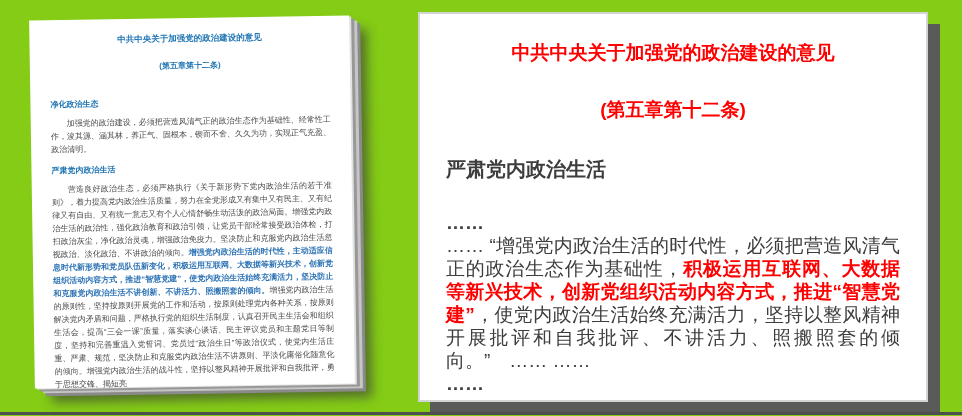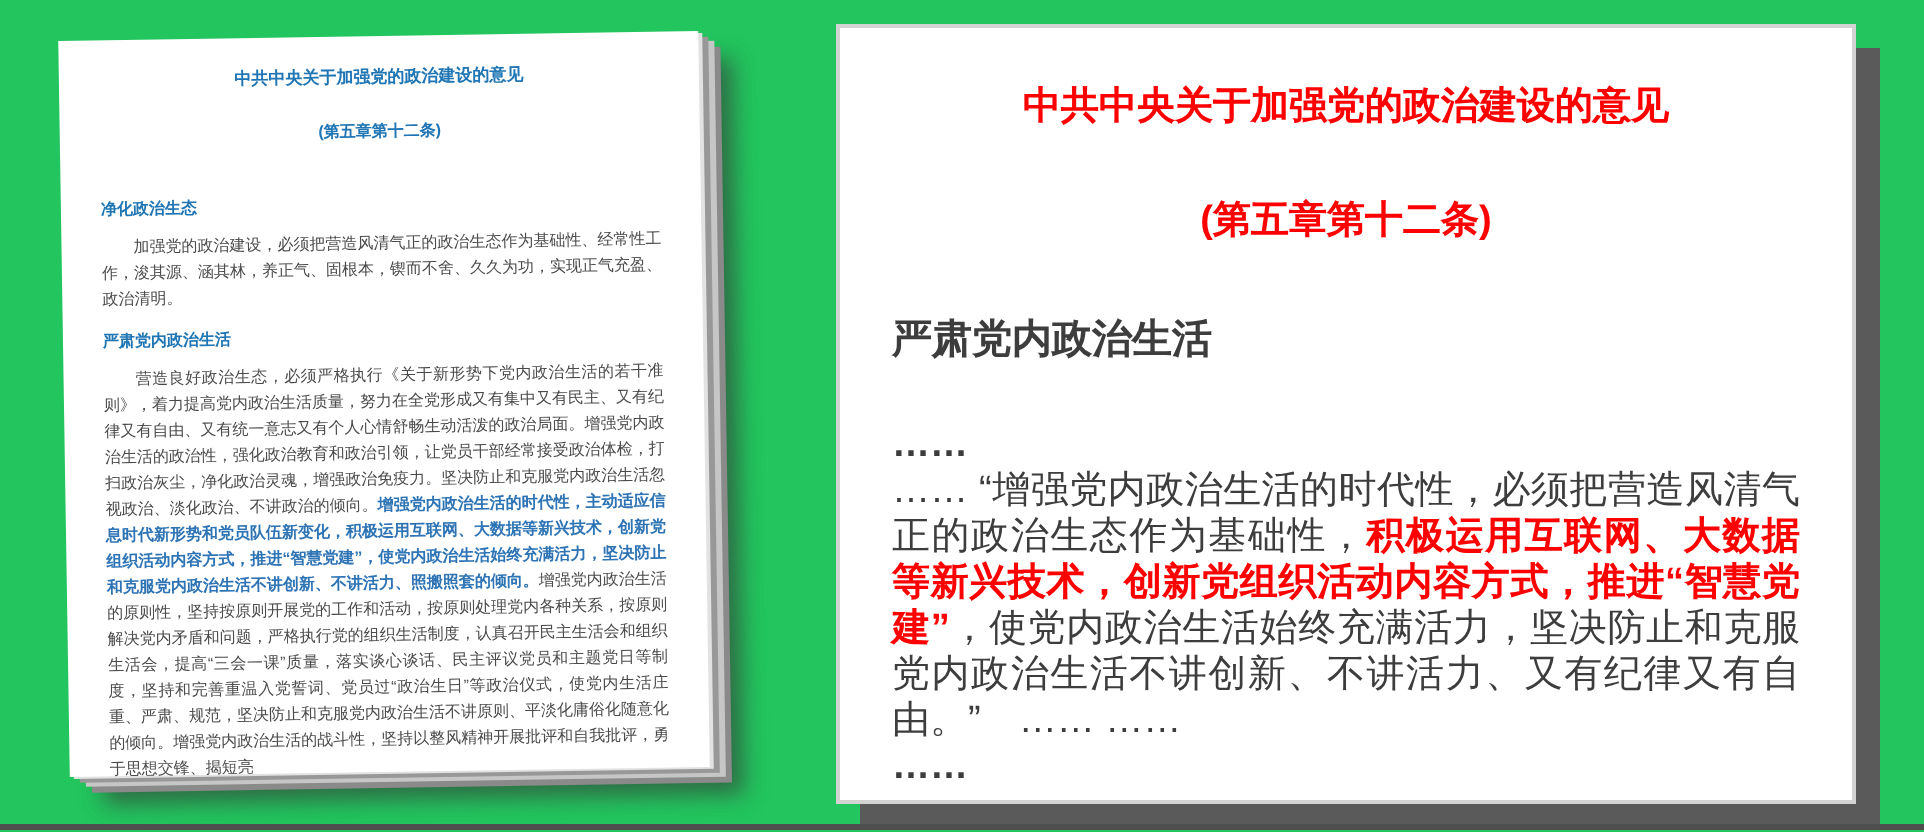--- a/index.html
+++ b/index.html
@@ -1,19 +1,19 @@
 <!DOCTYPE html>
 <html><head>
 <meta charset="utf-8">
 <style>
   * { margin: 0; padding: 0; box-sizing: border-box; }
   html, body { width: 962px; height: 416px; background: #ffffff; overflow: hidden; }
   body { font-family: "Liberation Sans", "DejaVu Sans", sans-serif; position: relative; }
 
-  .stage { position: absolute; inset: 0; background: #22c55e; }
+  .stage { position: absolute; inset: 0; background: #84cc16; }
 
   
   .left-doc {
     position: absolute; left: 32px; top: 18px; width: 320px; height: 368px;
     background: #ffffff; padding: 13px 20px;
     transform: rotate(-0.9deg); transform-origin: 50% 50%;
     box-shadow: 2px 1px 0 #e2e2e2, 5px 3px 0 #989898, 8px 5px 0 #c6c6c6,
                 11px 8px 0 #8a8a8a, 17px 14px 11px rgba(55,55,55,0.62);
   }
   .doc-title   { text-align: center; font-weight: bold; font-size: 8.5px; color: #2076b4; margin-top: 2px; }
@@ -56,18 +56,18 @@
     <p class="doc-para"><span>营造良好政治生态，必须严格执行《关于新形势下党内政治生活的若干准则》，着力提高党内政治生活质量，努力在全党形成又有集中又有民主、又有纪律又有自由、又有统一意志又有个人心情舒畅生动活泼的政治局面。增强党内政治生活的政治性，强化政治教育和政治引领，让党员干部经常接受政治体检，打扫政治灰尘，净化政治灵魂，增强政治免疫力。坚决防止和克服党内政治生活忽视政治、淡化政治、不讲政治的倾向。</span><span class="hl">增强党内政治生活的时代性，主动适应信息时代新形势和党员队伍新变化，积极运用互联网、大数据等新兴技术，创新党组织活动内容方式，推进“智慧党建”，使党内政治生活始终充满活力，坚决防止和克服党内政治生活不讲创新、不讲活力、照搬照套的倾向。</span><span>增强党内政治生活的原则性，坚持按原则开展党的工作和活动，按原则处理党内各种关系，按原则解决党内矛盾和问题，严格执行党的组织生活制度，认真召开民主生活会和组织生活会，提高“三会一课”质量，落实谈心谈话、民主评议党员和主题党日等制度，坚持和完善重温入党誓词、党员过“政治生日”等政治仪式，使党内生活庄重、严肃、规范，坚决防止和克服党内政治生活不讲原则、平淡化庸俗化随意化的倾向。增强党内政治生活的战斗性，坚持以整风精神开展批评和自我批评，勇于思想交锋、揭短亮</span></p>
   </div>
 
   <div class="panel-shadow-right"></div>
   <div class="panel-shadow-bottom"></div>
   <div class="panel">
     <div class="panel-title">中共中央关于加强党的政治建设的意见</div>
     <div class="panel-subtitle">(第五章第十二条)</div>
     <div class="panel-heading">严肃党内政治生活</div>
     <div class="panel-ellipsis">……</div>
-    <p class="panel-body"><span>…… “增强党内政治生活的时代性，必须把营造风清气正的政治生态作为基础性，</span><span class="hl">积极运用互联网、大数据等新兴技术，创新党组织活动内容方式，推进“智慧党建”</span><span>，使党内政治生活始终充满活力，坚决防止和克服党内政治生活不讲创新、不讲活力、又有纪律又有自由。”　…… ……</span></p>
+    <p class="panel-body"><span>…… “增强党内政治生活的时代性，必须把营造风清气正的政治生态作为基础性，</span><span class="hl">积极运用互联网、大数据等新兴技术，创新党组织活动内容方式，推进“智慧党建”</span><span>，使党内政治生活始终充满活力，坚持以整风精神开展批评和自我批评、不讲活力、照搬照套的倾向。”　…… ……</span></p>
     <div class="panel-ellipsis-end">……</div>
   </div>
 
   <div class="bottom-line"></div>
 </div>
 
 </body></html>

